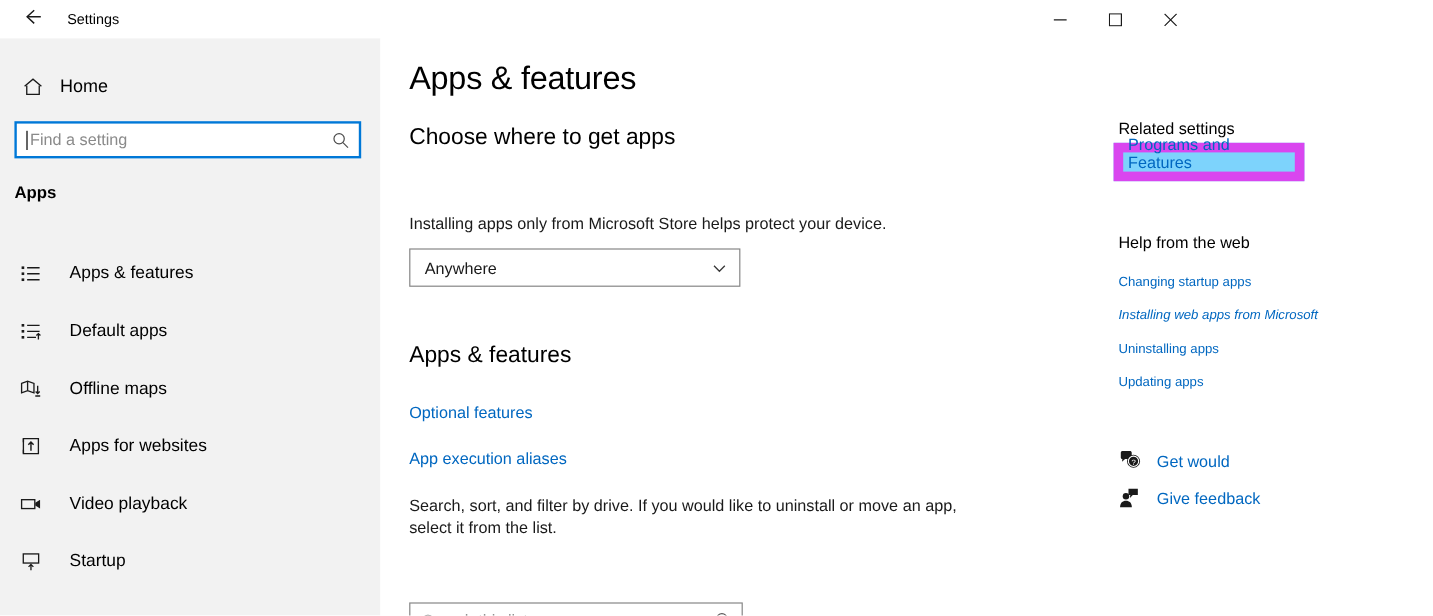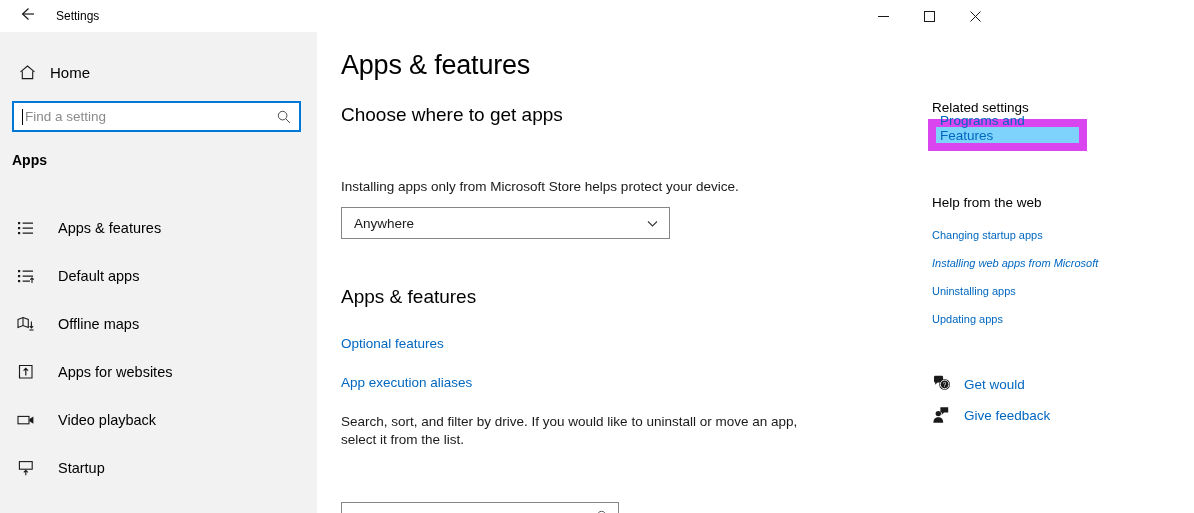--- a/index.html
+++ b/index.html
@@ -116,21 +116,21 @@
   .h2.apps-feat { left: 24px; top: 254px; }
 
   .body-text {
     position: absolute; font-size: 13.5px; color: #1a1a1a; line-height: 18px;
   }
   .body-text.store { left: 24px; top: 146px; }
   .body-text.listhelp { left: 24px; top: 381px; width: 460px; }
 
   .combo {
     position: absolute; left: 24px; top: 175px;
-    width: 329px; height: 32px;
+    width: 276px; height: 32px;
     border: 1px solid #868686;
     background: #ffffff;
     display: flex; align-items: center;
   }
   .combo-value { font-size: 13.5px; color: #1a1a1a; padding-left: 12px; flex: 1; }
   .combo-chev { width: 34px; display: flex; align-items: center; justify-content: center; }
 
   .link {
     position: absolute; font-size: 13.5px; color: #0067c0; cursor: pointer;
   }

